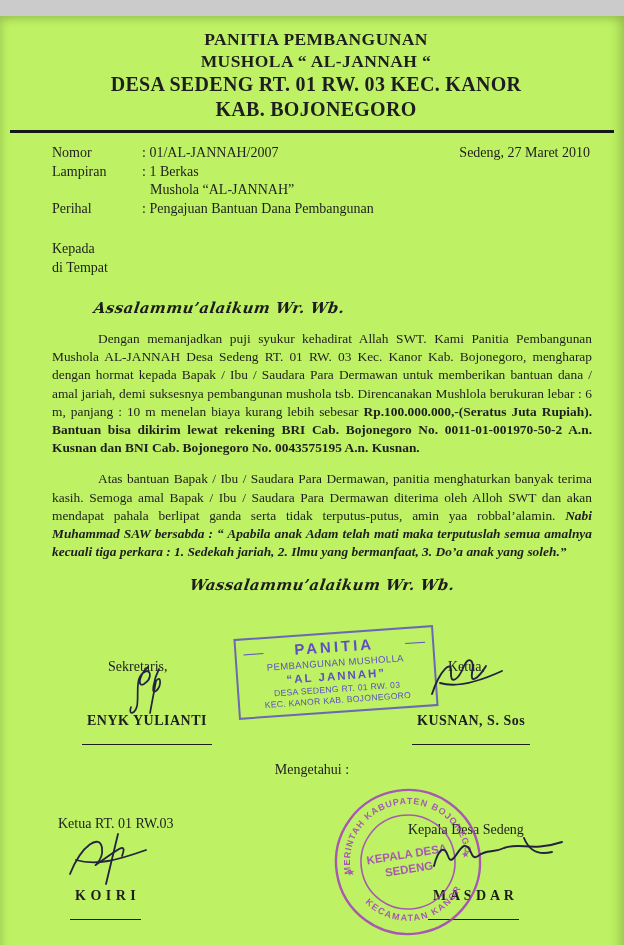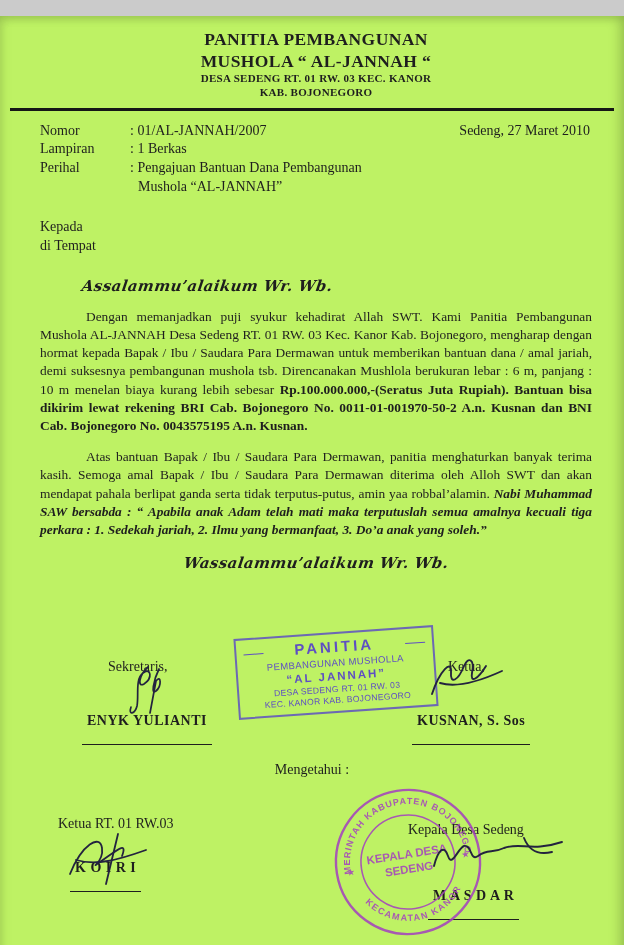--- a/index.html
+++ b/index.html
@@ -2,23 +2,23 @@
 <html><head>
 <meta charset="utf-8">
 <style>
   html,body{margin:0;padding:0;}
   body{background:#cbcbcb;font-family:"Liberation Serif",serif;}
   .page{position:relative;width:624px;height:945px;margin:16px auto;background:#bef264;color:#1e1e1e;overflow:hidden;
         box-shadow:inset -5px 0 12px rgba(0,0,0,.16), inset 0 4px 8px rgba(0,0,0,.07), inset 5px 0 10px rgba(0,0,0,.05);}
   .inner{padding:13px 32px 0 40px;}
   .letterhead{text-align:center;font-weight:bold;line-height:1.24;}
   .lh-1,.lh-2{font-size:17.5px;letter-spacing:.4px;}
-  .lh-3,.lh-4{font-size:11px;letter-spacing:.3px;}
+  .lh-3,.lh-4{font-size:20px;letter-spacing:.3px;}
   .rule{margin:8px 10px 0 10px;border:0;border-top:3px solid #161616;height:0;}
-  .content{padding:0 32px 0 40px;}
+  .content{padding:0 32px 0 52px;}
   .meta{position:relative;margin-top:11px;font-size:14px;line-height:1.34;}
   .meta-row{display:flex;}
   .meta-label{flex:0 0 90px;}
   .meta-val2{padding-left:8px;}
   .date{position:absolute;right:2px;top:0;}
   .recipient{margin-top:20px;font-size:14px;line-height:1.36;}
   .script{font-family:"DejaVu Serif",serif;font-style:italic;font-weight:bold;font-size:15px;letter-spacing:.4px;
           transform:skewX(-8deg);display:inline-block;}
   .greeting-wrap{margin:22px 0 0 42px;}
   p.bodytext{margin:13px 0 0 0;font-size:13.4px;line-height:18.2px;text-align:justify;text-indent:46px;}
@@ -66,26 +66,26 @@
       <div class="meta-row">
         <span class="meta-label">Nomor</span>
         <span class="meta-val">: 01/AL-JANNAH/2007</span>
         <span class="date">Sedeng,  27 Maret 2010</span>
       </div>
       <div class="meta-row">
         <span class="meta-label">Lampiran</span>
         <span class="meta-val">: 1 Berkas</span>
       </div>
       <div class="meta-row">
+        <span class="meta-label"></span>
+        <span class="meta-val meta-val2">Mushola “AL-JANNAH”</span>
+      </div>
+      <div class="meta-row">
         <span class="meta-label">Perihal</span>
         <span class="meta-val">: Pengajuan Bantuan Dana Pembangunan</span>
-      </div>
-      <div class="meta-row">
-        <span class="meta-label"></span>
-        <span class="meta-val meta-val2">Mushola “AL-JANNAH”</span>
       </div>
     </div>
 
     <div class="recipient">
       <div>Kepada</div>
       <div>di Tempat</div>
     </div>
 
     <div class="greeting-wrap">
       <span class="script">Assalammu’alaikum Wr. Wb.</span>
@@ -150,16 +150,16 @@
   <svg class="abs sig-layer" style="left:60px;top:812px;" width="98" height="62" viewBox="0 0 98 62">
     <path class="sig" stroke-width="1.8" d="M10 46 C 22 16, 40 6, 42 20 C 44 34, 28 42, 40 34 C 56 23, 68 12, 62 28"></path>
     <path class="sig" stroke-width="1.8" d="M16 32 C 36 38, 58 32, 86 22"></path>
     <path class="sig" stroke-width="1.8" d="M58 6 C 54 22, 50 40, 46 56"></path>
   </svg>
   <svg class="abs sig-layer" style="left:428px;top:816px;" width="140" height="52" viewBox="0 0 140 52">
     <path class="sig" stroke-width="1.9" d="M6 34 C 10 18, 16 12, 20 24 C 24 36, 30 16, 36 14 C 44 12, 42 30, 50 24 C 60 16, 64 22, 76 16 C 92 10, 104 20, 134 10"></path>
     <path class="sig" stroke-width="1.9" d="M96 6 C 100 16, 108 24, 124 20"></path>
   </svg>
 
-  <div class="abs sig-name" style="left:70px;top:844px;">K O I R I</div>
+  <div class="abs sig-name" style="left:70px;top:872px;">K O I R I</div>
   <div class="abs sig-name" style="left:428px;top:872px;">M A S D A R</div>
 
 </div>
 
 </body></html>

